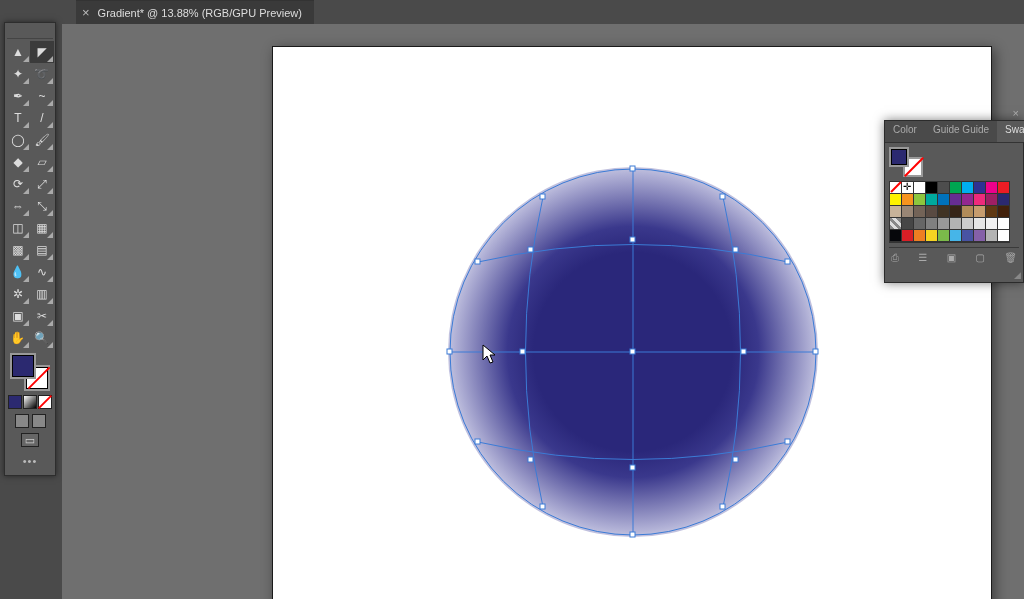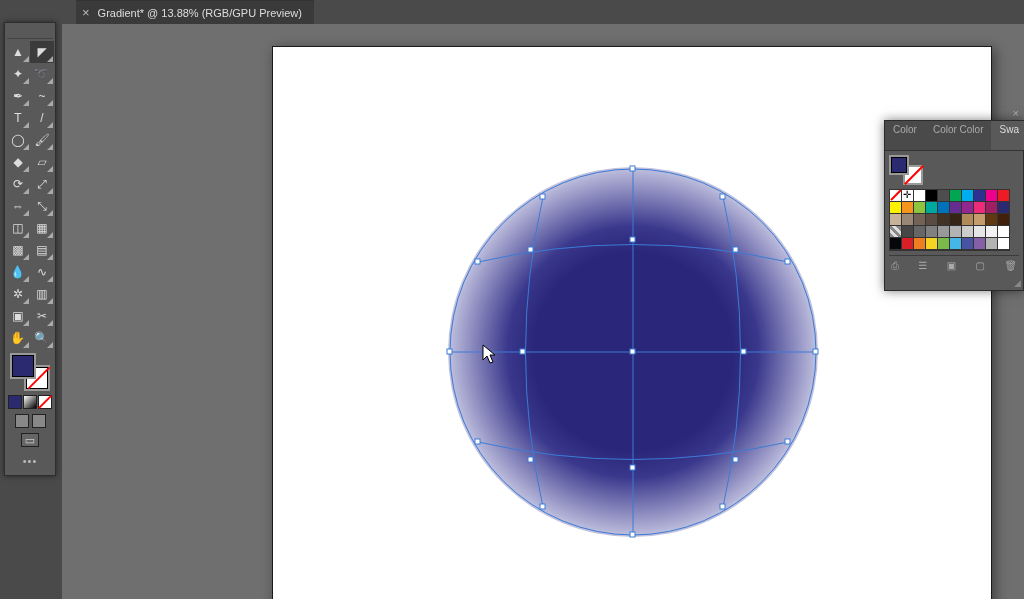--- a/index.html
+++ b/index.html
@@ -148,21 +148,21 @@
   .panel {
     position: absolute;
     right: 0; top: 120px;
     width: 140px;
     background: #595959;
     border: 1px solid #2b2b2b;
     box-shadow: 0 0 10px rgba(0,0,0,.5);
   }
   .panel-tabs {
     display:flex;
-    height: 30px;
+    height: 22px;
     background:#4a4a4a;
     border-bottom:1px solid #333;
   }
   .ptab {
     padding: 3px 8px;
     color:#aaa;
     font-size: 10px;
     cursor:pointer;
     white-space:nowrap;
   }
@@ -399,21 +399,21 @@
     </div>
     <svg class="cursor" viewBox="0 0 14 20">
       <path d="M1 1 L1 16 L5 12 L8 19 L11 18 L8 11 L13 11 Z" fill="#fff" stroke="#000" stroke-width="1"></path>
     </svg>
   </div>
 
   <div class="panel">
     <span class="panel-close">×</span>
     <div class="panel-tabs">
       <div class="ptab">Color</div>
-      <div class="ptab">Color Color</div>
+      <div class="ptab">Guide Guide</div>
       <div class="ptab active">Swa</div>
     </div>
     <div class="panel-body">
       <div class="panel-fillstroke">
         <div class="pf-fill"></div>
         <div class="pf-stroke">
             <div class="none-slash"></div>
           </div>
       </div>
       <div class="sw-grid" id="sw-grid">

